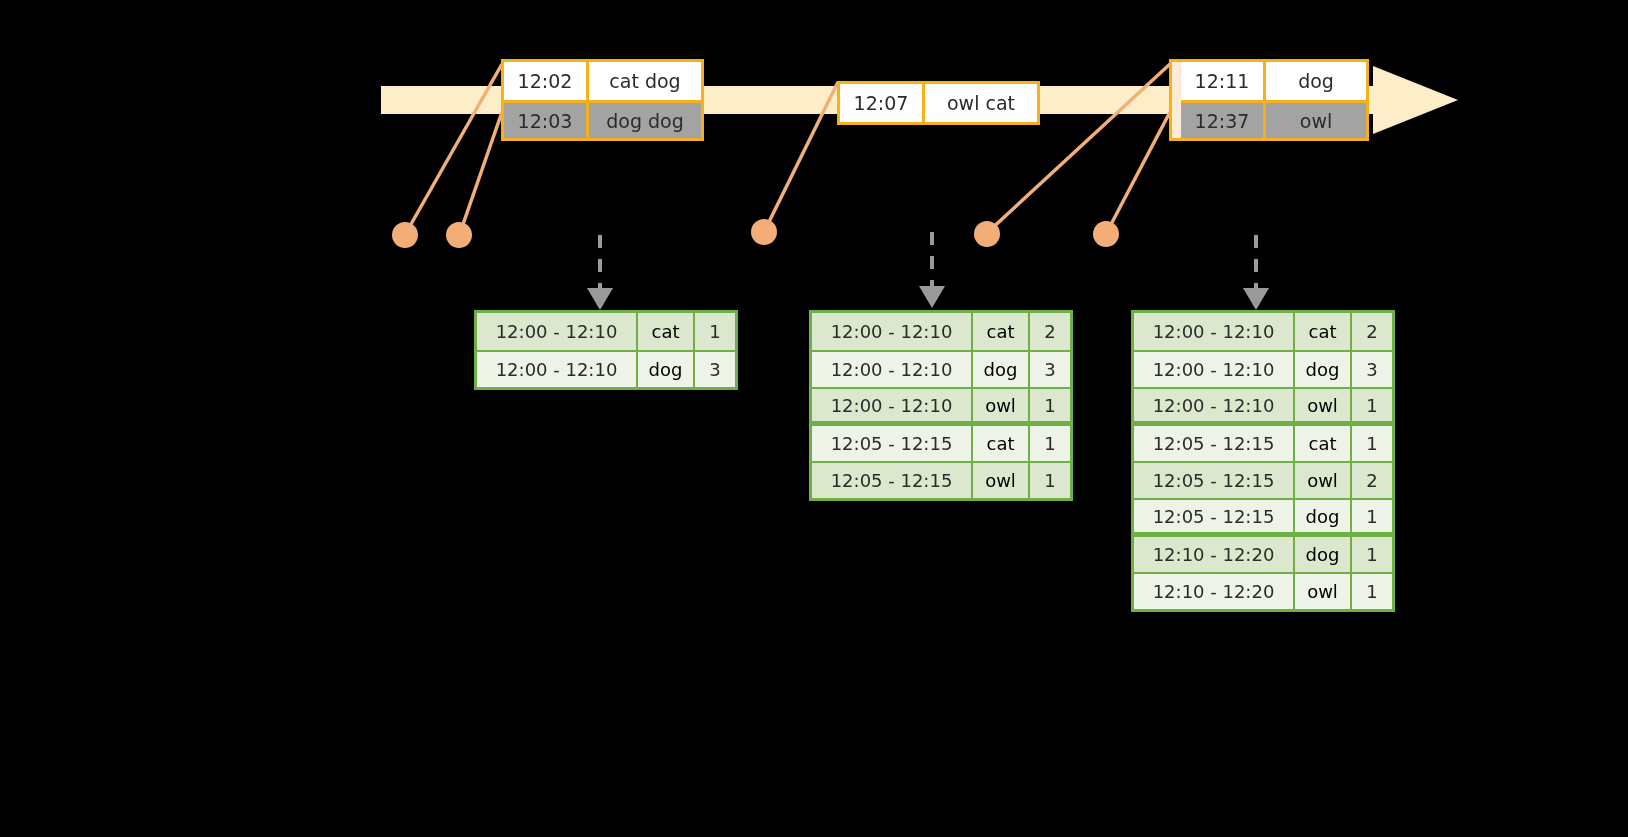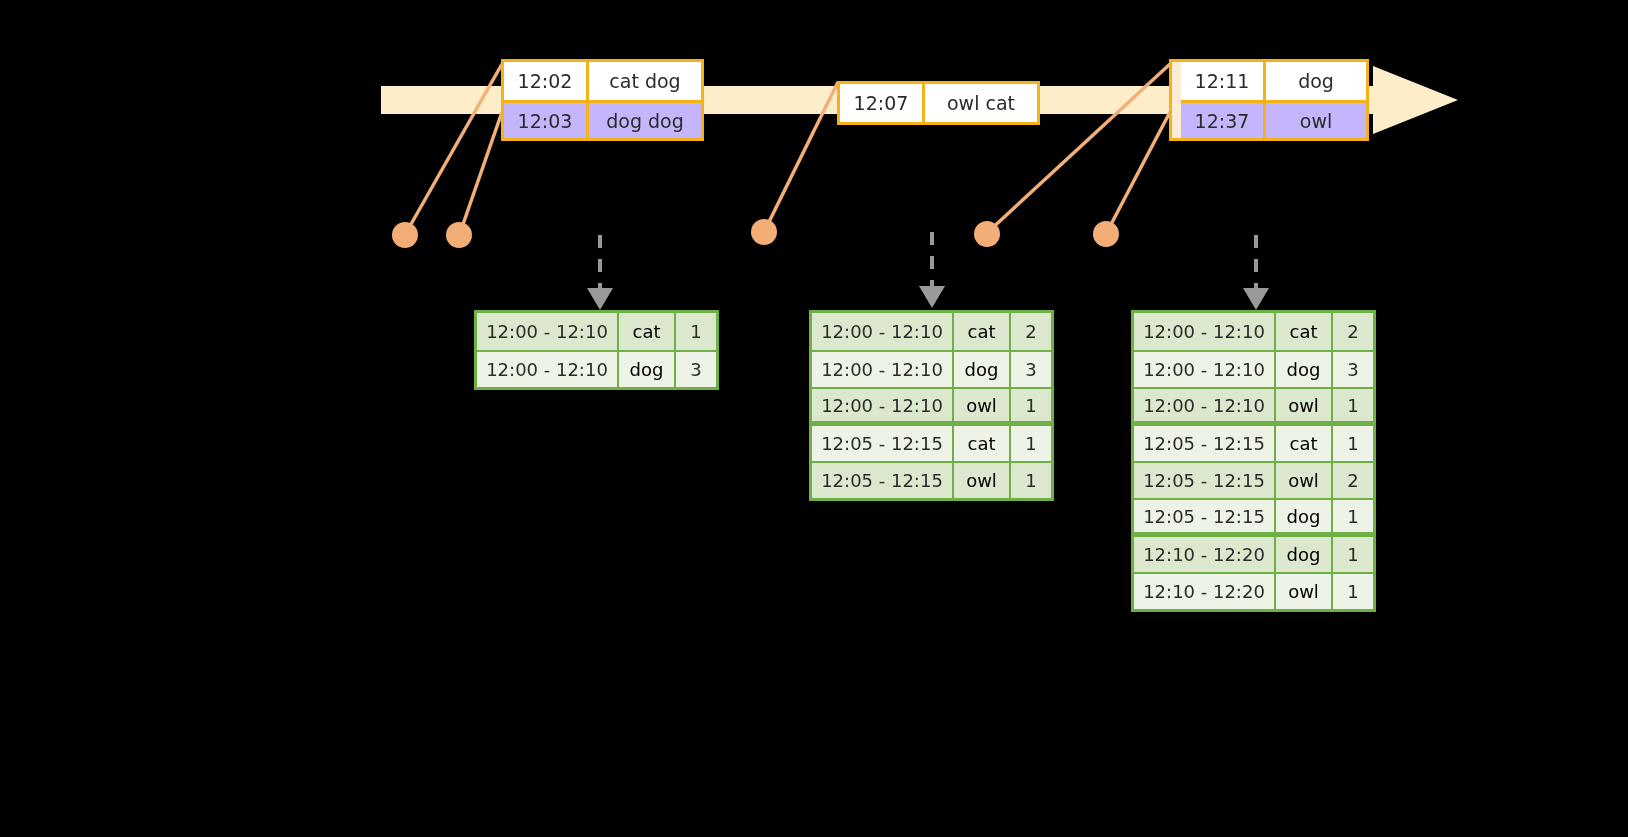--- a/index.html
+++ b/index.html
@@ -33,21 +33,21 @@
   }
   .event-row {
     display: flex;
     height: 38px;
     box-sizing: border-box;
   }
   .event-row + .event-row {
     border-top: 3px solid #F5B218;
   }
   .event-row.odd  { background: #ffffff; }
-  .event-row.even { background: #c4b5fd; }
+  .event-row.even { background: #a3a3a3; }
   .ev-time {
     width: 85px;
     display: flex;
     align-items: center;
     justify-content: center;
     font-size: 19px;
     color: #2b2b2b;
     border-right: 3px solid #F5B218;
     box-sizing: border-box;
   }
@@ -73,21 +73,21 @@
   .res-row {
     display: flex;
     height: 37px;
     box-sizing: border-box;
   }
   .res-row + .res-row { border-top: 2px solid #6EAF46; }
   .res-row.shade { background: #DCE8CE; }
   .res-row.plain { background: #EDF3E7; }
   .res-row.groupend { border-bottom: 3px solid #6EAF46; }
   .res-window {
-    width: 142px;
+    width: 161px;
     display: flex;
     align-items: center;
     justify-content: center;
     font-size: 18px;
     color: #2b2b2b;
     border-right: 2px solid #6EAF46;
     box-sizing: border-box;
   }
   .res-key {
     width: 57px;

